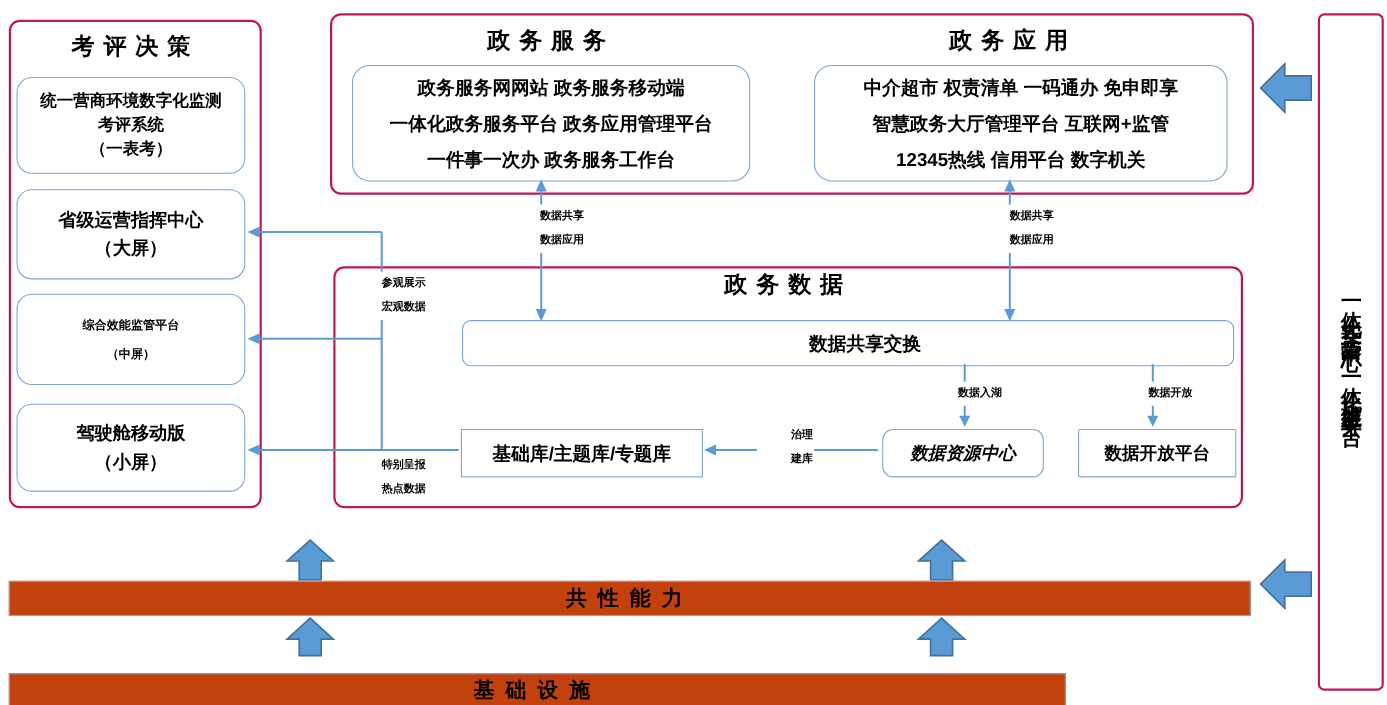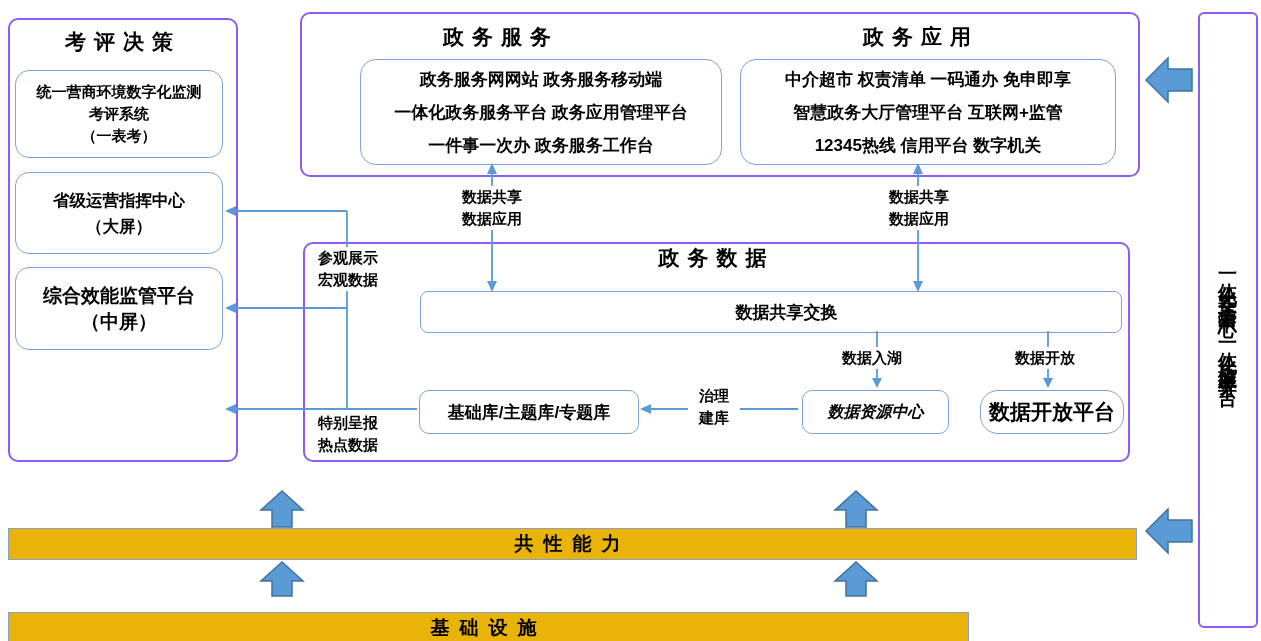--- a/index.html
+++ b/index.html
@@ -1,64 +1,66 @@
 <!DOCTYPE html>
 <html><head>
 <meta charset="utf-8">
 <style>
   html,body{margin:0;padding:0;background:#fff;}
   #canvas{
     position:relative;width:1261px;height:641px;background:#ffffff;
     font-family:"Liberation Sans","DejaVu Sans",sans-serif;
     font-weight:bold;color:#000;overflow:hidden;
   }
-  .panel{position:absolute;border:2px solid #8b5cf6;border-radius:10px;background:#fff;box-sizing:border-box;}
+  .panel{position:absolute;border:2px solid #be185d;border-radius:10px;background:#fff;box-sizing:border-box;}
   .roundbox{position:absolute;border:1.6px solid #7FA3D8;border-radius:14px;background:#fff;box-sizing:border-box;
     display:flex;align-items:center;justify-content:center;text-align:center;}
   .sec-title{position:absolute;text-align:center;font-size:21px;letter-spacing:8px;white-space:nowrap;}
   .multiline{white-space:pre-line;}
-  .flowlabel{position:absolute;background:#fff;text-align:center;font-size:15px;line-height:22px;white-space:pre-line;z-index:3;padding:0 1px;}
+  .flowlabel{position:absolute;background:#fff;text-align:right;font-size:10px;line-height:22px;white-space:pre-line;z-index:3;padding:0 1px;}
   svg.overlay{position:absolute;left:0;top:0;z-index:2;pointer-events:none;}
-  .bar{position:absolute;border:1.6px solid #8C9FCC;background:#eab308;box-sizing:border-box;
+  .bar{position:absolute;border:1.6px solid #8C9FCC;background:#c2410c;box-sizing:border-box;
     display:flex;align-items:center;justify-content:center;font-size:19px;letter-spacing:10px;}
   .vert{writing-mode:vertical-rl;text-orientation:upright;font-size:19px;letter-spacing:5px;line-height:1;}
 </style>
 </head>
 <body>
 
 <div id="canvas">
 
   <div class="panel" style="left:8px;top:18px;width:230px;height:444px;">
     <div class="sec-title" style="left:0;right:0;top:8px;">考评决策</div>
     <div class="roundbox multiline" style="left:5px;top:50px;width:208px;height:88px;font-size:15px;line-height:22px;">统一营商环境数字化监测
 考评系统
 （一表考）</div>
     <div class="roundbox multiline" style="left:5px;top:152px;width:208px;height:82px;font-size:16.5px;line-height:26px;">省级运营指挥中心
 （大屏）</div>
-    <div class="roundbox multiline" style="left:5px;top:247px;width:208px;height:83px;font-size:19px;line-height:26px;">综合效能监管平台
+    <div class="roundbox multiline" style="left:5px;top:247px;width:208px;height:83px;font-size:11px;line-height:26px;">综合效能监管平台
 （中屏）</div>
+    <div class="roundbox multiline" style="left:5px;top:347px;width:208px;height:80px;font-size:16.5px;line-height:26px;">驾驶舱移动版
+（小屏）</div>
   </div>
 
   <div class="panel" style="left:300px;top:12px;width:840px;height:165px;">
     <div class="sec-title" style="left:18px;width:362px;top:9px;font-family:Liberation Serif, serif;">政务服务</div>
     <div class="sec-title" style="left:438px;width:362px;top:9px;">政务应用</div>
-    <div class="roundbox multiline" style="left:18px;top:45px;width:362px;height:106px;font-size:17px;line-height:33px;border-radius:16px;margin-left:40px;">政务服务网网站 政务服务移动端
+    <div class="roundbox multiline" style="left:18px;top:45px;width:362px;height:106px;font-size:17px;line-height:33px;border-radius:16px;">政务服务网网站 政务服务移动端
 一体化政务服务平台 政务应用管理平台
 一件事一次办 政务服务工作台</div>
     <div class="roundbox multiline" style="left:438px;top:45px;width:376px;height:106px;font-size:17px;line-height:33px;border-radius:16px;">中介超市 权责清单 一码通办 免申即享
 智慧政务大厅管理平台 互联网+监管
 12345热线 信用平台 数字机关</div>
   </div>
 
   <div class="panel" style="left:303px;top:242px;width:827px;height:220px;">
     <div class="sec-title" style="left:0;right:0;top:0;">政务数据</div>
     <div class="roundbox" style="left:115px;top:47px;width:702px;height:42px;font-size:17px;border-radius:8px;padding-left:31px;">数据共享交换</div>
-    <div class="roundbox" style="left:114px;top:146px;width:220px;height:44px;font-size:17px;border-radius:10px;">基础库/主题库/专题库</div>
+    <div class="roundbox" style="left:114px;top:146px;width:220px;height:44px;font-size:17px;border-radius:0;">基础库/主题库/专题库</div>
     <div class="roundbox" style="left:497px;top:146px;width:147px;height:44px;font-size:16px;border-radius:10px;font-style:italic;">数据资源中心</div>
-    <div class="roundbox" style="left:675px;top:146px;width:144px;height:44px;font-size:21px;border-radius:18px;">数据开放平台</div>
+    <div class="roundbox" style="left:675px;top:146px;width:144px;height:44px;font-size:16px;border-radius:2px;">数据开放平台</div>
   </div>
 
   <div class="bar" style="left:8px;top:528px;width:1129px;height:32px;">共性能力</div>
   <div class="bar" style="left:8px;top:612px;width:961px;height:31px;">基础设施</div>
 
   <div class="panel" style="left:1198px;top:12px;width:60px;height:616px;border-radius:6px;display:flex;align-items:center;justify-content:center;">
     <div class="vert">一体化安全运营中心＋一体化运维服务平台</div>
   </div>
 
   <svg class="overlay" width="1261" height="641" viewBox="0 0 1261 641">

